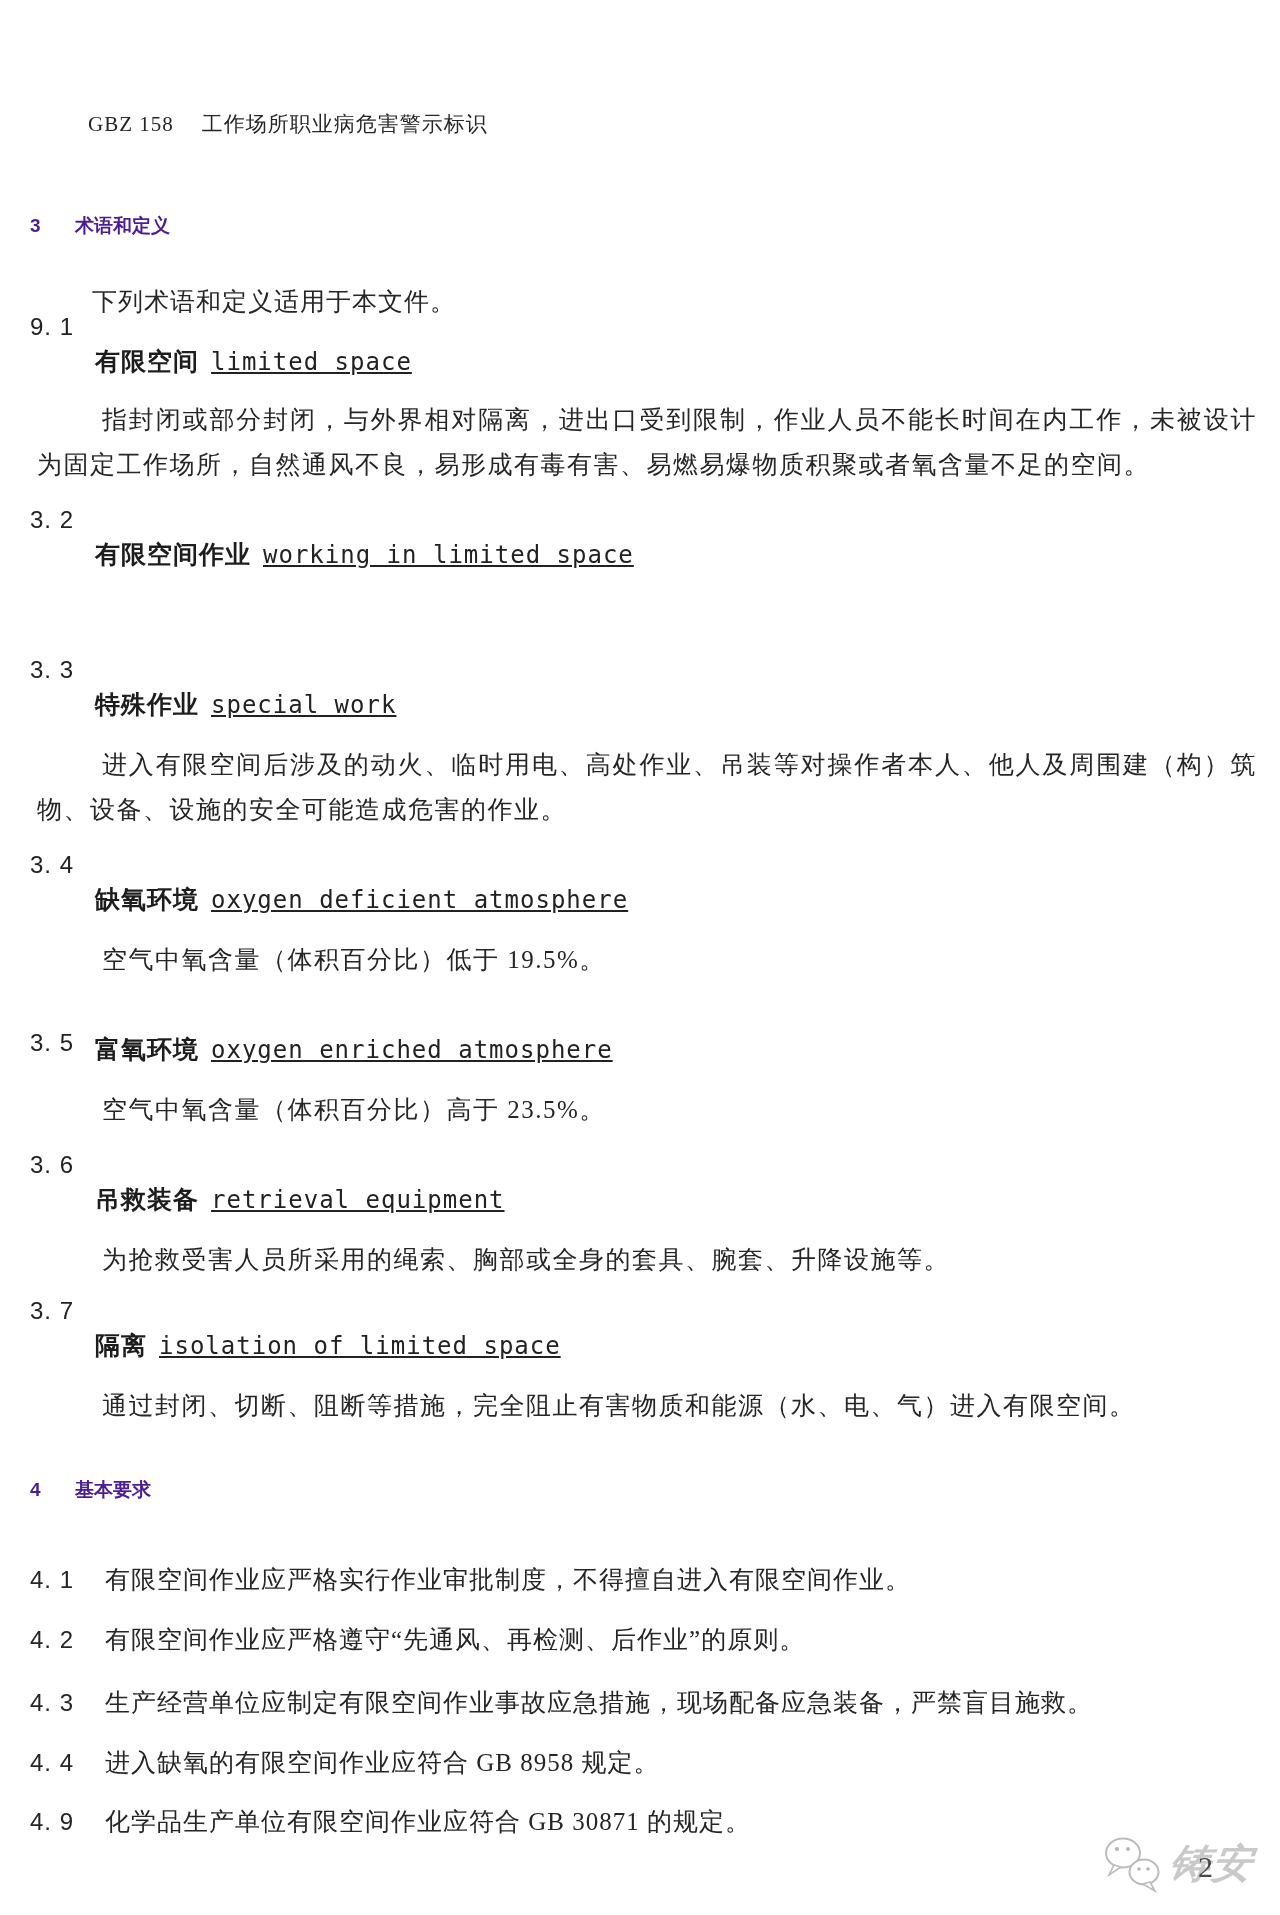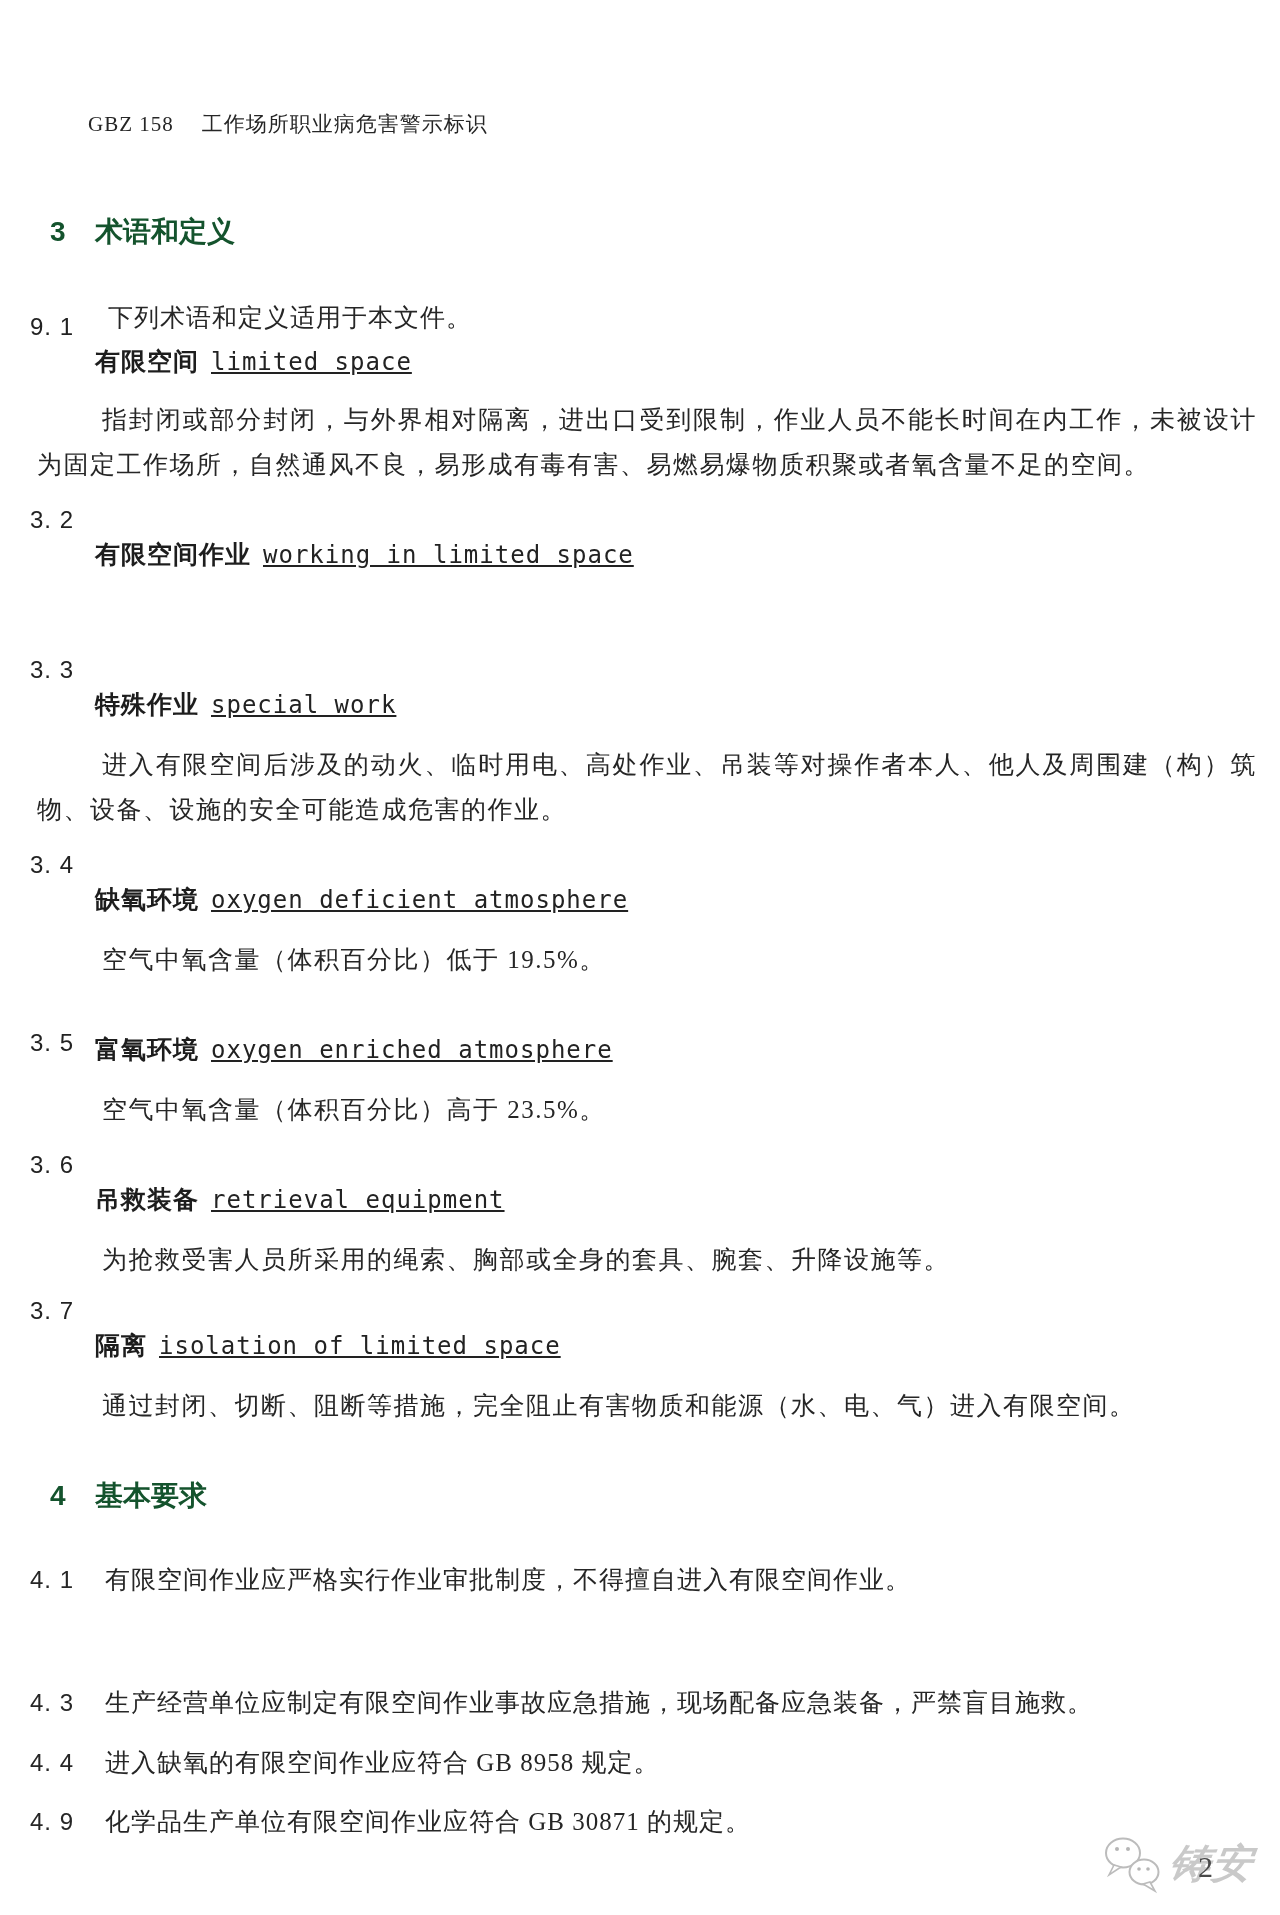--- a/index.html
+++ b/index.html
@@ -13,25 +13,25 @@
     font-family:"Liberation Serif","DejaVu Serif",serif;
   }
   .abs{position:absolute;}
   
   .ref-line{left:88px;top:110px;font-size:21px;letter-spacing:1px;white-space:nowrap;}
   .ref-code{margin-right:28px;}
   
   .sec-heading{
     left:30px;
     font-family:"Liberation Sans","DejaVu Sans",sans-serif;
-    font-weight:700;font-size:28px;white-space:nowrap;color:#14532d;margin-left:20px;
+    font-weight:700;font-size:19px;white-space:nowrap;color:#4c1d95;
   }
   .sec-heading .sec-num{display:inline-block;width:45px;font-weight:700;}
   
-  .intro{left:92px;top:285px;font-size:25px;letter-spacing:1px;margin:16px;white-space:nowrap;}
+  .intro{left:92px;top:285px;font-size:25px;letter-spacing:1px;margin:0;white-space:nowrap;}
   
   .term-num{
     left:30px;
     font-family:"Liberation Sans","DejaVu Sans",sans-serif;
     font-size:24px;color:#222;letter-spacing:1px;
   }
   .term-name{left:95px;white-space:nowrap;}
   .term-name .zh{
     font-family:"Liberation Sans","DejaVu Sans",sans-serif;
     font-weight:700;font-size:25px;color:#1d1d1d;letter-spacing:1px;
@@ -127,20 +127,23 @@
   </div>
   <p class="abs term-def" style="top:1376px">通过封闭、切断、阻断等措施，完全阻止有害物质和能源（水、电、气）进入有限空间。</p>
 
   <div class="abs sec-heading" style="top:1477px">
     <span class="sec-num">4</span><span>基本要求</span>
   </div>
 
   <div class="abs req-item" style="top:1563px">
     <span class="req-num">4. 1</span><span>有限空间作业应严格实行作业审批制度，不得擅自进入有限空间作业。</span>
   </div>
+  <div class="abs req-item" style="top:1623px">
+    <span class="req-num">4. 2</span><span>有限空间作业应严格遵守“先通风、再检测、后作业”的原则。</span>
+  </div>
   <div class="abs req-item" style="top:1686px">
     <span class="req-num">4. 3</span><span>生产经营单位应制定有限空间作业事故应急措施，现场配备应急装备，严禁盲目施救。</span>
   </div>
   <div class="abs req-item" style="top:1746px">
     <span class="req-num">4. 4</span><span>进入缺氧的有限空间作业应符合 GB 8958 规定。</span>
   </div>
   <div class="abs req-item" style="top:1805px">
     <span class="req-num">4. 9</span><span>化学品生产单位有限空间作业应符合 GB 30871 的规定。</span>
   </div>
 

